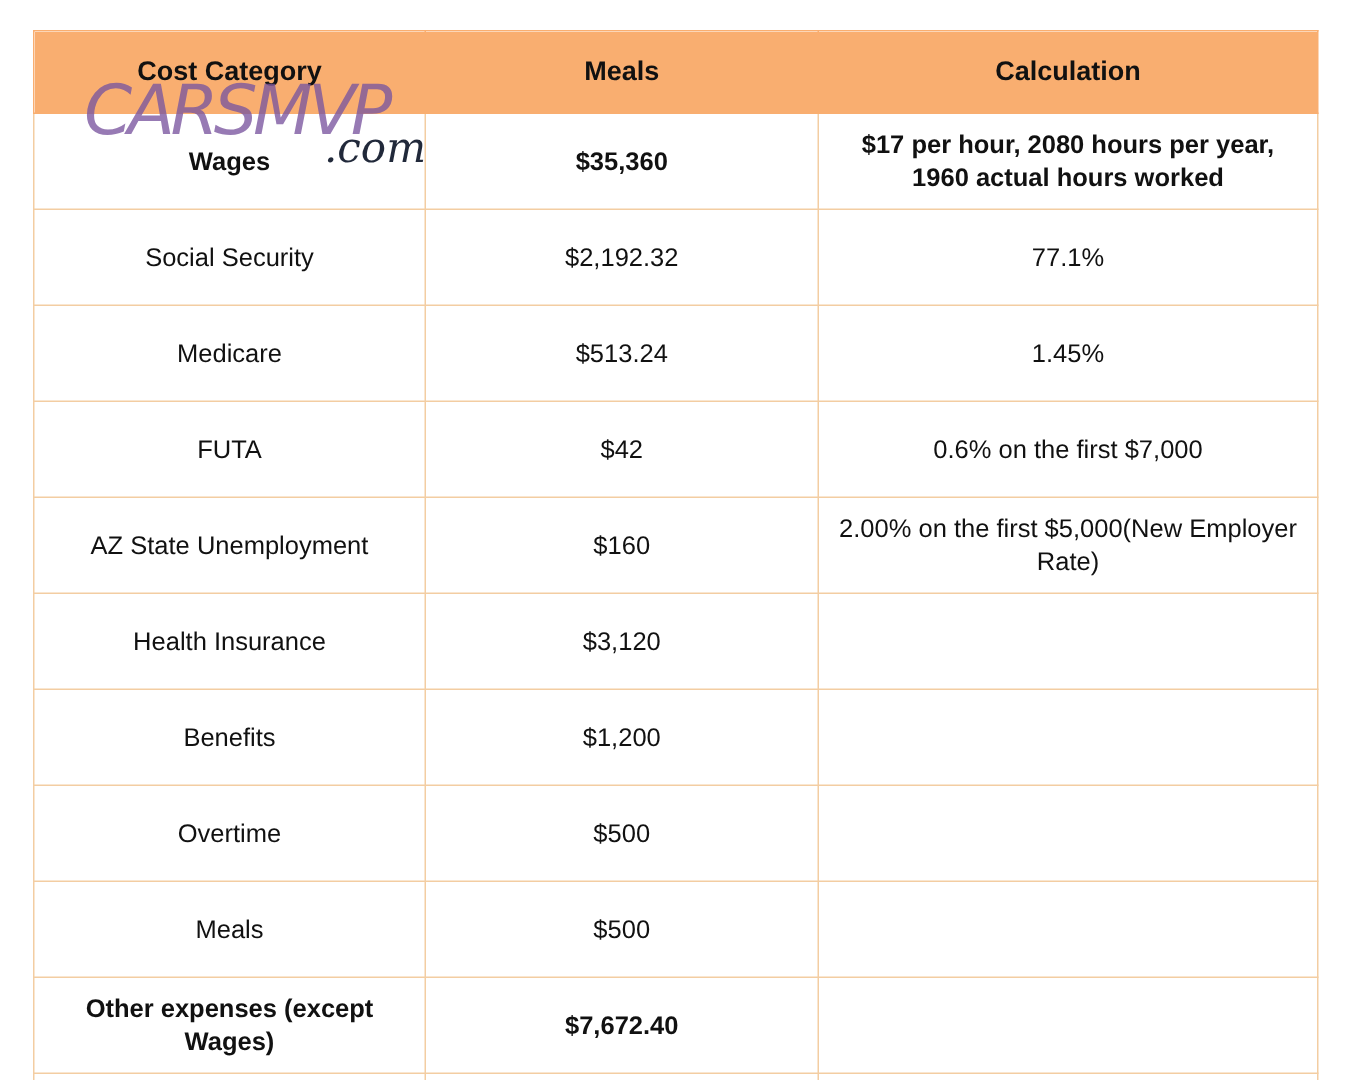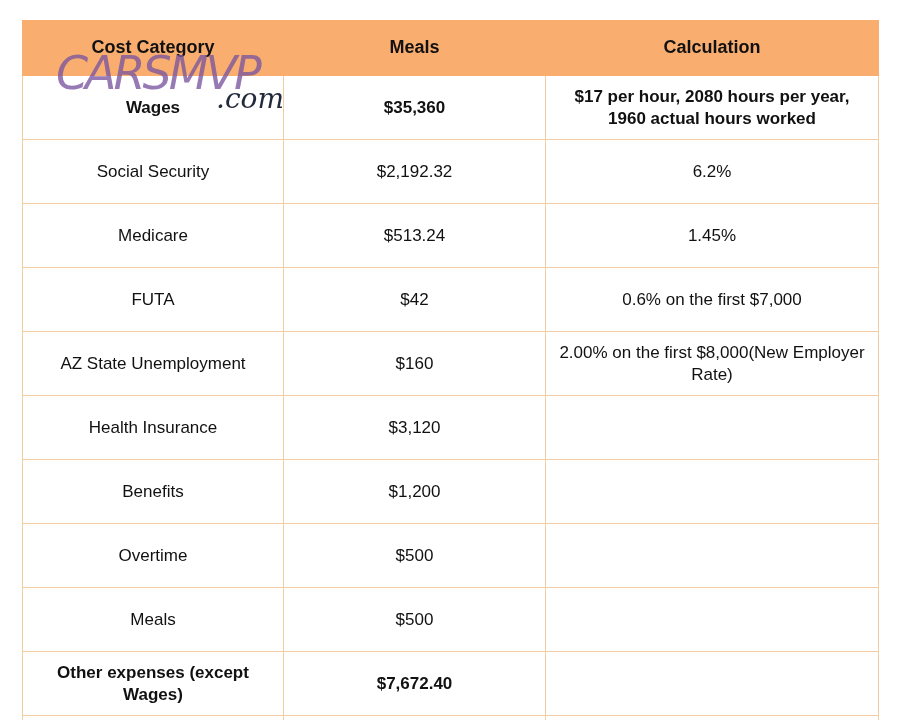--- a/index.html
+++ b/index.html
@@ -127,36 +127,36 @@
     </thead>
     <tbody id="table-body">
         <tr class="row-bold row-tall">
           <td>Wages</td>
           <td>$35,360</td>
           <td class="calc-cell">$17 per hour, 2080 hours per year, 1960 actual hours worked</td>
         </tr>
         <tr>
           <td>Social Security</td>
           <td>$2,192.32</td>
-          <td class="calc-cell">6.2%</td>
+          <td class="calc-cell">77.1%</td>
         </tr>
         <tr>
           <td>Medicare</td>
           <td>$513.24</td>
           <td class="calc-cell">1.45%</td>
         </tr>
         <tr>
           <td>FUTA</td>
           <td>$42</td>
           <td class="calc-cell">0.6% on the first $7,000</td>
         </tr>
         <tr class=" row-tall">
           <td>AZ State Unemployment</td>
           <td>$160</td>
-          <td class="calc-cell">2.00% on the first $8,000(New Employer Rate)</td>
+          <td class="calc-cell">2.00% on the first $5,000(New Employer Rate)</td>
         </tr>
         <tr>
           <td>Health Insurance</td>
           <td>$3,120</td>
           <td class="calc-cell empty-cell"></td>
         </tr>
         <tr>
           <td>Benefits</td>
           <td>$1,200</td>
           <td class="calc-cell empty-cell"></td>

